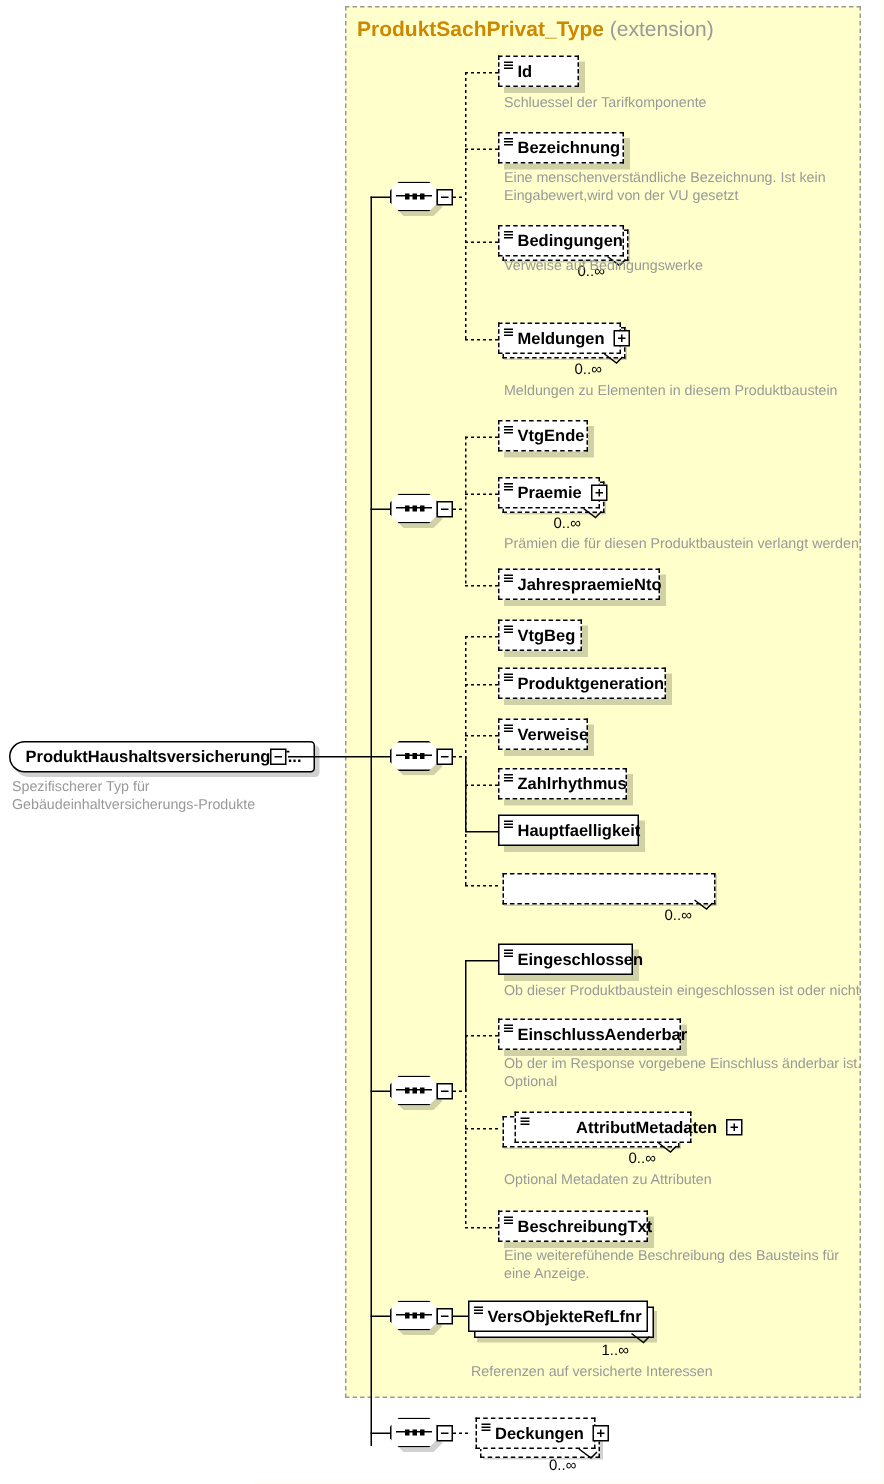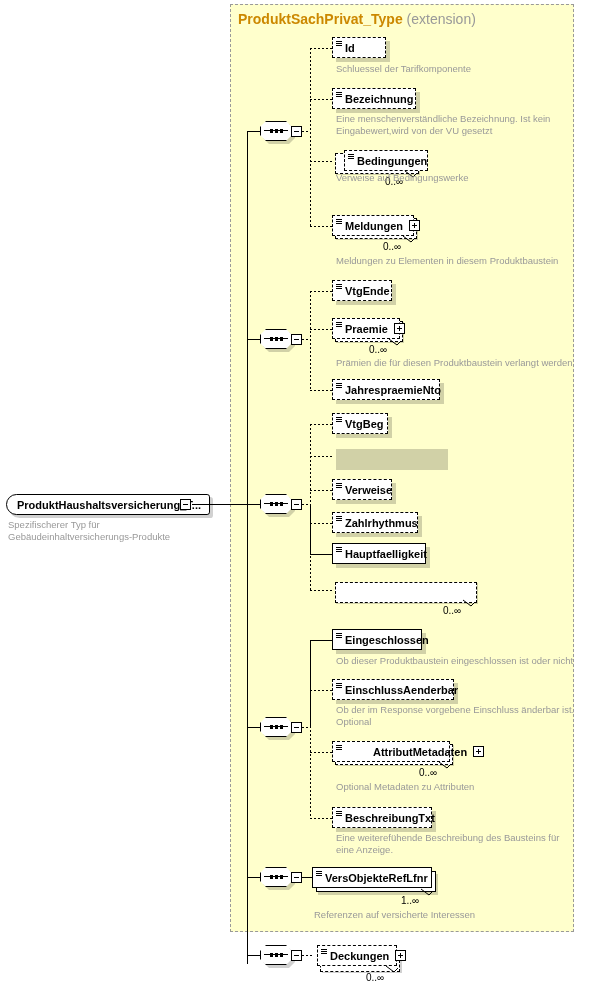--- a/index.html
+++ b/index.html
@@ -235,21 +235,21 @@
   <div class="elshadow" style="left:336px;top:92px;width:84px;"></div>
   <div class="el" style="left:332px;top:88px;width:84px;">
     <span>Bezeichnung</span>
   </div>
   <div class="anno" style="left:336px;top:113px;width:250px;">Eine menschenverständliche Bezeichnung. Ist kein
 Eingabewert,wird von der VU gesetzt</div>
 
   <div class="dln h" style="left:310px;top:161px;width:22px;"></div>
   <div class="elshadow" style="left:336px;top:154px;width:84px;"></div>
   <div class="elrep" style="left:335px;top:153px;width:84px;"></div>
-  <div class="el" style="left:332px;top:150px;width:84px;margin-left:12px;">
+  <div class="el" style="left:332px;top:150px;width:84px;">
     <span>Bedingungen</span>
   </div>
   <div class="occarrow" style="left:404px;top:170px;">
     <svg width="14" height="10" viewBox="0 0 14 10">
         <path d="M1 1 L9 7 L13 3" fill="none" stroke="#000" stroke-width="1"></path>
       </svg>
   </div>
   <div class="occ" style="left:385px;top:176px;">0..∞</div>
   <div class="anno" style="left:336px;top:172px;width:250px;">Verweise auf Bedingungswerke</div>
 
@@ -323,20 +323,23 @@
   <div class="ln v" style="left:310px;top:504px;height:50px;"></div>
 
   <div class="dln h" style="left:310px;top:424px;width:22px;"></div>
   <div class="elshadow" style="left:336px;top:417px;width:56px;"></div>
   <div class="el" style="left:332px;top:413px;width:56px;">
     <span>VtgBeg</span>
   </div>
 
   <div class="dln h" style="left:310px;top:456px;width:22px;"></div>
   <div class="elshadow" style="left:336px;top:449px;width:112px;"></div>
+  <div class="el" style="left:332px;top:445px;width:112px;">
+    <span>Produktgeneration</span>
+  </div>
 
   <div class="dln h" style="left:310px;top:490px;width:22px;"></div>
   <div class="elshadow" style="left:336px;top:483px;width:60px;"></div>
   <div class="el" style="left:332px;top:479px;width:60px;">
     <span>Verweise</span>
   </div>
 
   <div class="dln h" style="left:310px;top:523px;width:22px;"></div>
   <div class="elshadow" style="left:336px;top:516px;width:86px;"></div>
   <div class="el" style="left:332px;top:512px;width:86px;">
@@ -384,21 +387,21 @@
   <div class="elshadow" style="left:336px;top:683px;width:122px;"></div>
   <div class="el" style="left:332px;top:679px;width:122px;">
     <span>EinschlussAenderbar</span>
   </div>
   <div class="anno" style="left:336px;top:704px;width:258px;">Ob der im Response vorgebene Einschluss änderbar ist.
 Optional</div>
 
   <div class="dln h" style="left:310px;top:752px;width:22px;"></div>
   <div class="elshadow" style="left:336px;top:745px;width:118px;"></div>
   <div class="elrep" style="left:335px;top:744px;width:118px;"></div>
-  <div class="el" style="left:332px;top:741px;width:118px;padding-left:40px;">
+  <div class="el" style="left:343px;top:741px;width:118px;padding-left:40px;">
     <span>AttributMetadaten</span>
     <span class="expander"></span>
   </div>
   <div class="occarrow" style="left:438px;top:761px;">
     <svg width="14" height="10" viewBox="0 0 14 10">
         <path d="M1 1 L9 7 L13 3" fill="none" stroke="#000" stroke-width="1"></path>
       </svg>
   </div>
   <div class="occ" style="left:419px;top:767px;">0..∞</div>
   <div class="anno" style="left:336px;top:781px;width:260px;">Optional Metadaten zu Attributen</div>

